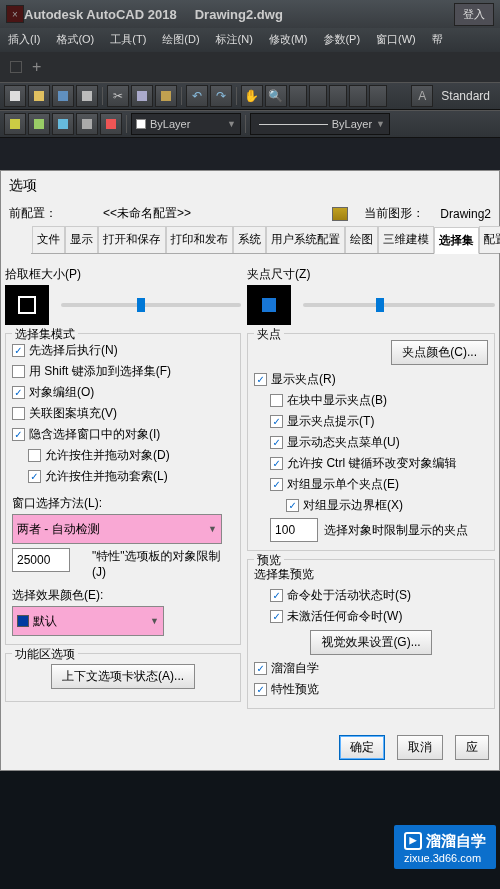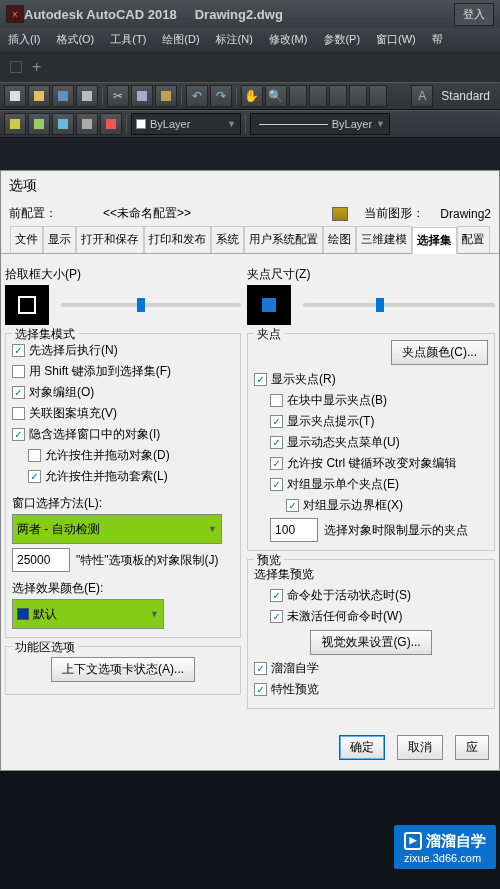--- a/index.html
+++ b/index.html
@@ -25,21 +25,21 @@
     
     .canvas-area { background: #1d2026; height: 32px; }
     
     .dialog { background: #f0f0f0; border: 1px solid #888; position: relative; }
     .dialog-title { padding: 6px 8px; font-size: 14px; }
     .profile-row { display: flex; align-items: center; padding: 4px 8px; font-size: 12px; gap: 16px; }
     .profile-row .lbl { white-space: nowrap; }
     .profile-row .val { flex: 0 0 auto; }
     .profile-icon { width: 16px; height: 14px; background: linear-gradient(#c0a020,#a08010); border: 1px solid #666; margin-left: auto; }
     
-    .tab-row { display: flex; border-bottom: 1px solid #aaa; background: #f0f0f0; font-size: 12px; padding-left: 9px; }
+    .tab-row { display: flex; border-bottom: 1px solid #aaa; background: #f0f0f0; font-size: 12px; padding-left: 1px; margin-left: 30px; }
     .dlg-tab { padding: 5px 4px 5px 4px; border: 1px solid #ccc; border-bottom: none; background: #f0f0f0; margin-right: 0; font-size: 11.5px; white-space: nowrap; }
     .dlg-tab.active { background: #fff; border-bottom: 1px solid #fff; position: relative; top: 1px; font-weight: bold; }
     
     .dlg-body { display: flex; background: #f0f0f0; padding: 8px 4px; gap: 6px; }
     .col { flex: 1; min-width: 0; }
     .col.right { flex: 1.05; }
     
     .sec-label { font-size: 12px; margin: 4px 0 2px 0; }
     .pickbox-row { display: flex; align-items: center; gap: 12px; margin-bottom: 8px; }
     .pickbox-preview { width: 44px; height: 40px; background: #000; display: flex; align-items: center; justify-content: center; }
@@ -49,21 +49,21 @@
     .slider-thumb { position: absolute; top: -5px; width: 8px; height: 14px; background: #0078d7; }
     
     .group-frame { border: 1px solid #ccc; padding: 6px 6px 8px 6px; margin: 4px 0 8px 0; position: relative; }
     .group-frame .legend { position: absolute; top: -8px; left: 6px; background: #f0f0f0; padding: 0 3px; font-size: 12px; }
     .chk-line { display: flex; align-items: center; gap: 4px; font-size: 12px; padding: 2px 0; }
     .chk { width: 13px; height: 13px; border: 1px solid #888; background: #fff; flex-shrink: 0; display: inline-flex; align-items: center; justify-content: center; font-size: 10px; color: #0066cc; }
     .chk.checked::before { content: "✓"; }
     .indent1 { padding-left: 16px; }
     .indent2 { padding-left: 32px; }
     
-    .dropdown { display: flex; align-items: center; border: 1px solid #888; background: #84cc16; height: 20px; font-size: 12px; padding: 14px 4px; }
+    .dropdown { display: flex; align-items: center; border: 1px solid #888; background: #f9a8d4; height: 20px; font-size: 12px; padding: 14px 4px; }
     .dropdown .arrow { margin-left: auto; font-size: 9px; color: #555; }
     .textbox { border: 1px solid #888; background: #fff; height: 24px; padding: 0 4px; font-size: 12px; width: 58px; display: inline-flex; align-items: center; }
     .inline-text { font-size: 12px; }
     .color-swatch { width: 12px; height: 12px; background: #003ba0; display: inline-block; border: 1px solid #555; margin-right: 4px; vertical-align: middle; }
     
     .btn { background: linear-gradient(#fdfdfd,#e1e1e1); border: 1px solid #8a8a8a; padding: 3px 10px; font-size: 12px; display: inline-block; }
     .btn.primary { border: 1px solid #0067c0; box-shadow: inset 0 0 0 1px #5eb2ff; }
     
     .btn-row { display: flex; justify-content: flex-end; gap: 12px; padding: 10px 10px; }
     
@@ -254,21 +254,21 @@
             <span class="chk checked"></span>
             <span>允许按住并拖动套索(L)</span>
           </div>
         <div class="pad"></div>
         <div class="sec-label">窗口选择方法(L):</div>
         <div class="dropdown" style="width:210px">
           <span>两者 - 自动检测</span>
             <span class="arrow">▼</span>
         </div>
         <div class="pad"></div>
-        <div style="display:flex;align-items:center;gap:6px">
+        <div style="display:flex;gap:22px">
           <span class="textbox">25000</span>
           <span class="inline-text">"特性"选项板的对象限制(J)</span>
         </div>
         <div class="pad"></div>
         <div class="sec-label">选择效果颜色(E):</div>
         <div class="dropdown" style="width:152px">
           <span class="color-swatch"></span>
           <span>默认</span>
             <span class="arrow">▼</span>
         </div>

